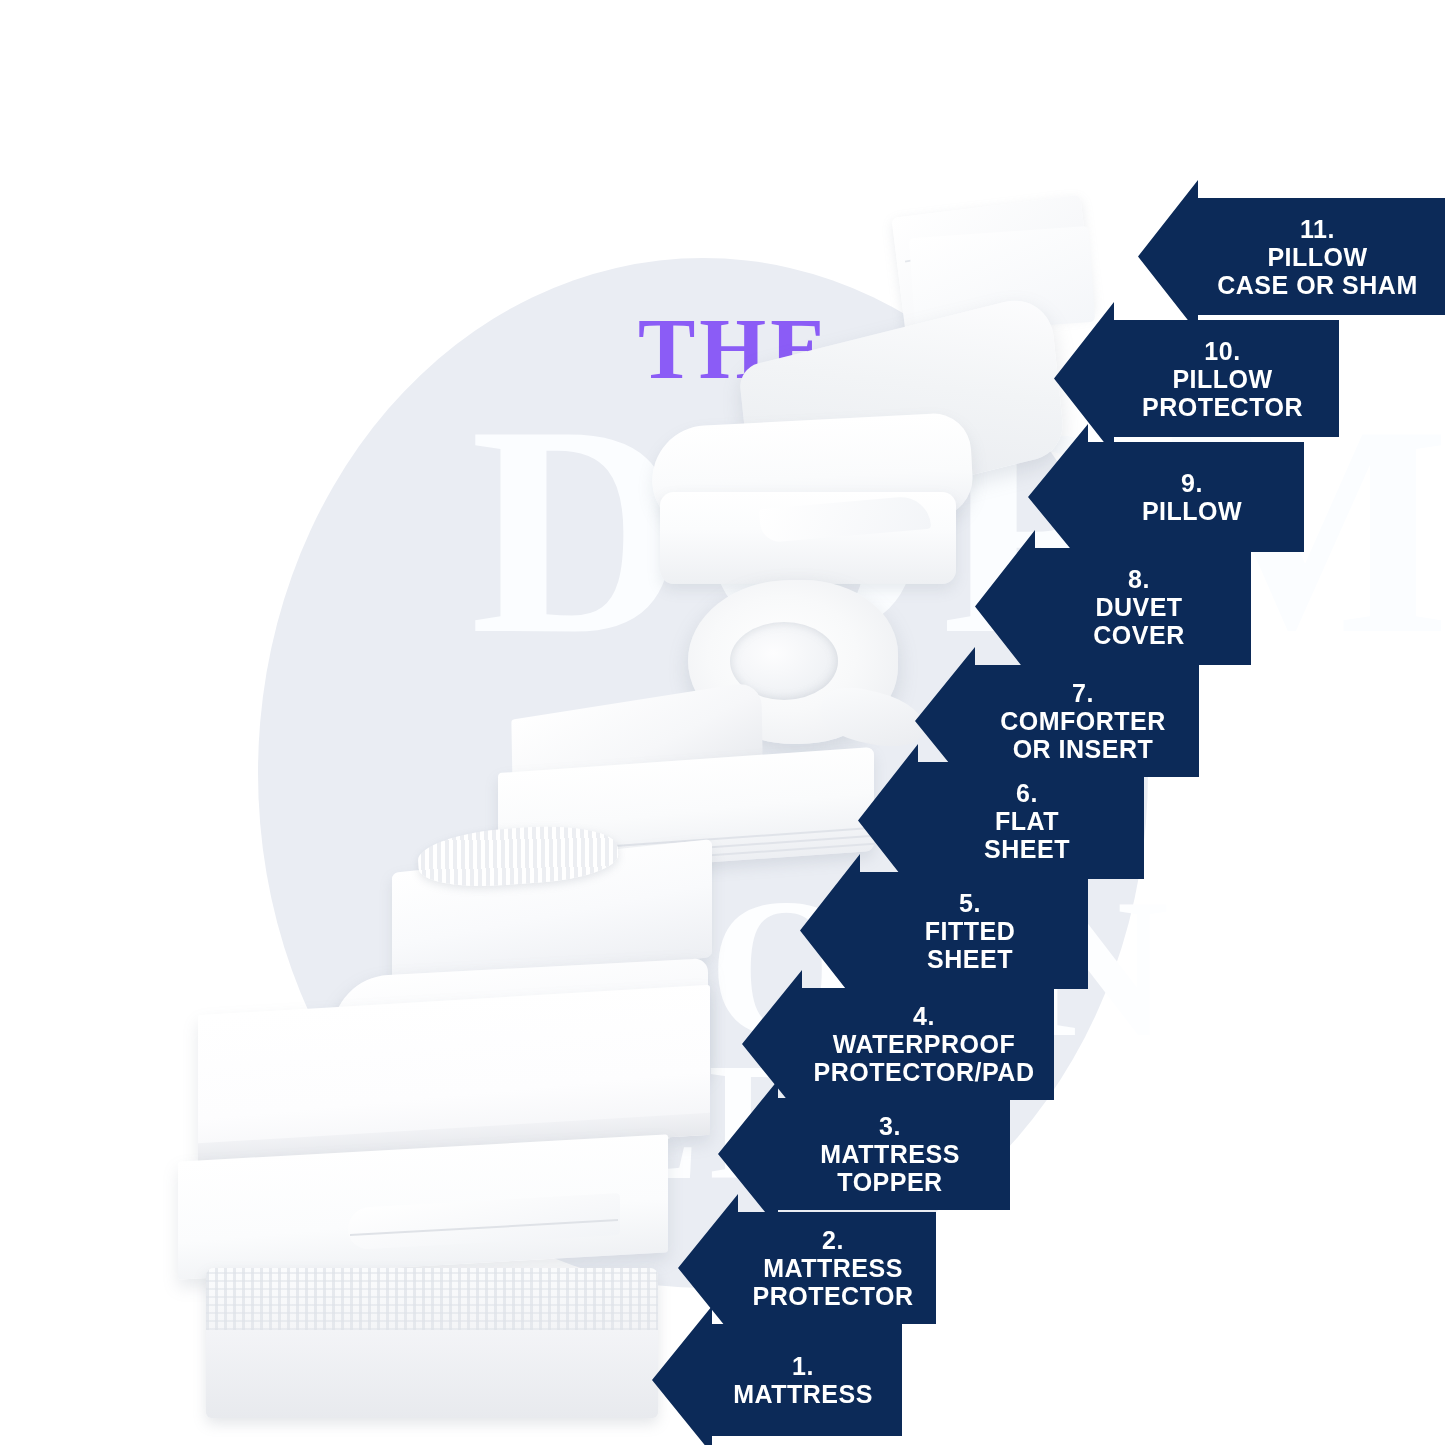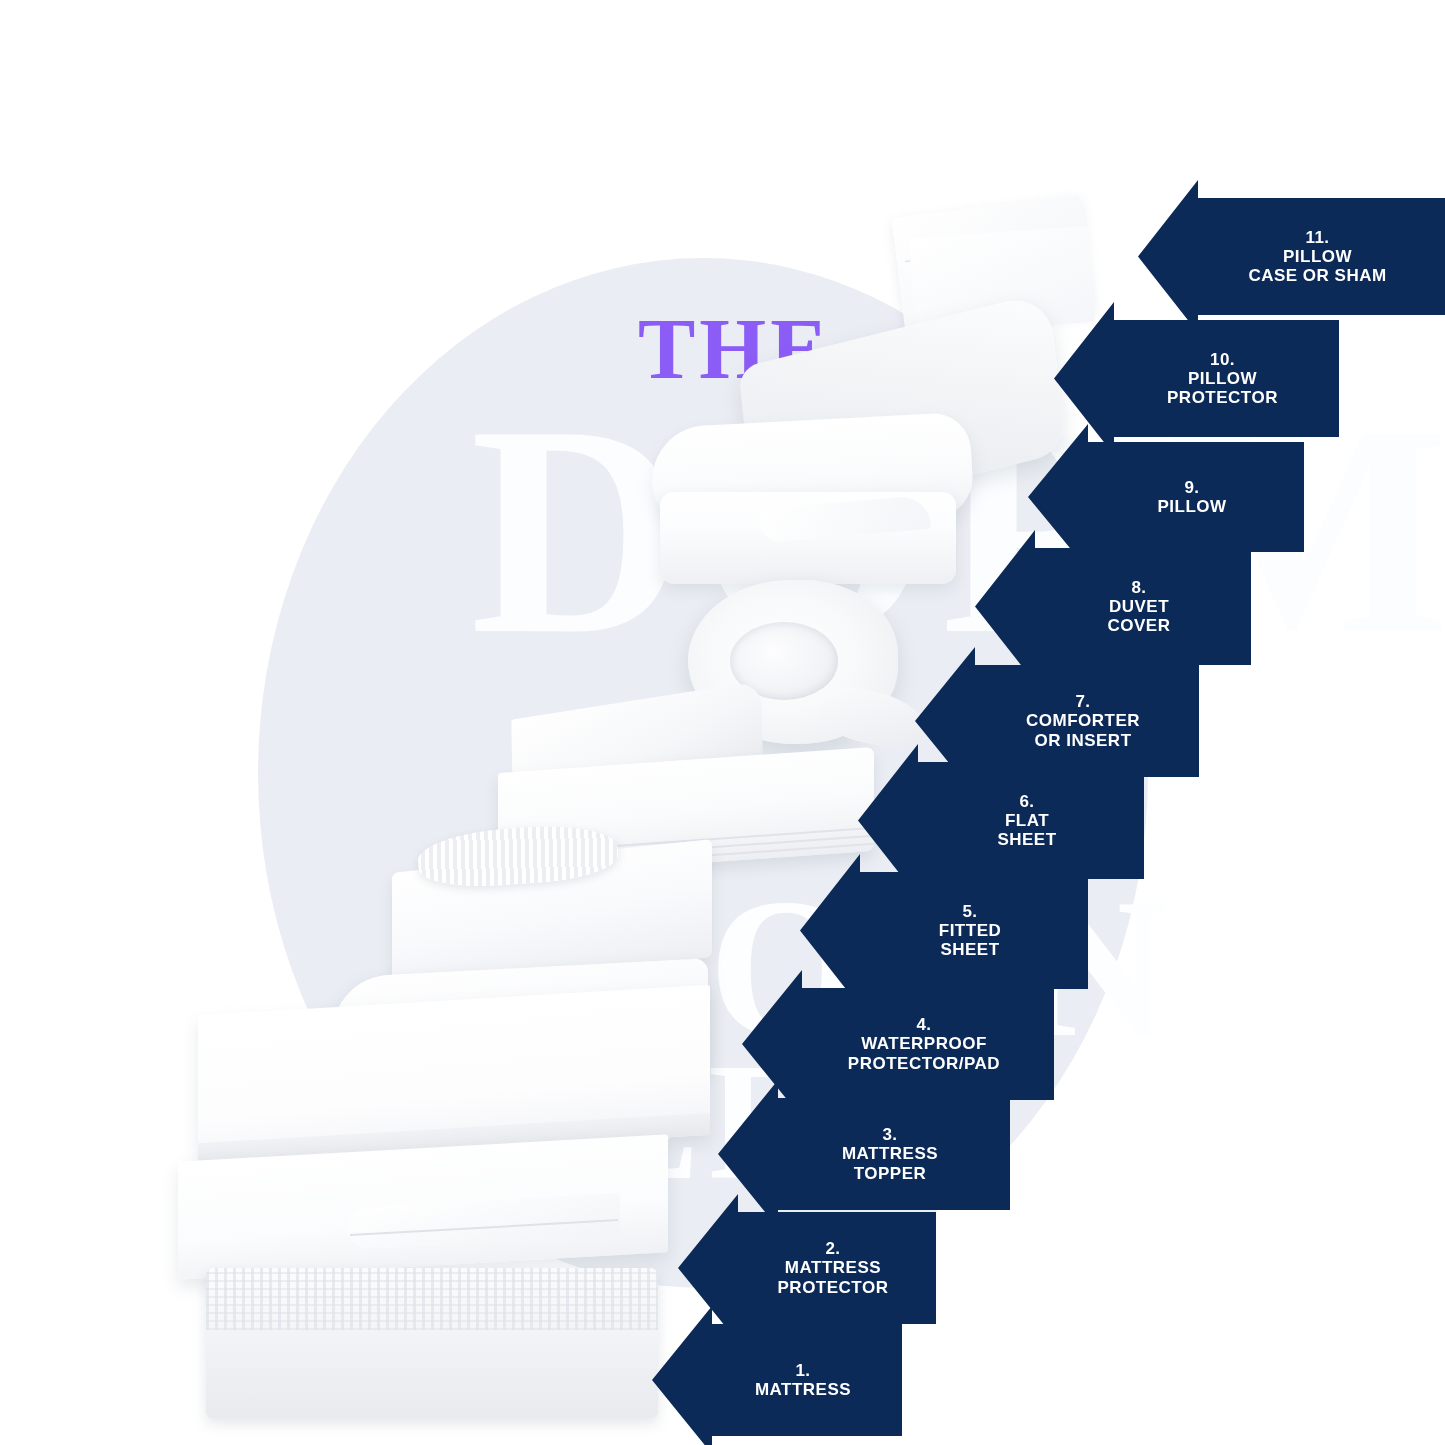--- a/index.html
+++ b/index.html
@@ -283,21 +283,21 @@
     display: flex;
     align-items: center;
     justify-content: center;
     box-sizing: border-box;
   }
   .arrow .atext {
     position: relative;
     z-index: 2;
     padding-left: 62px;
     padding-right: 10px;
-    font-size: 17px;
+    font-size: 25px;
     text-transform: uppercase;
     white-space: nowrap;
   }
   .arrow .num { display: block; }
 </style>
 </head>
 <body>
 
 <div id="poster">
 

